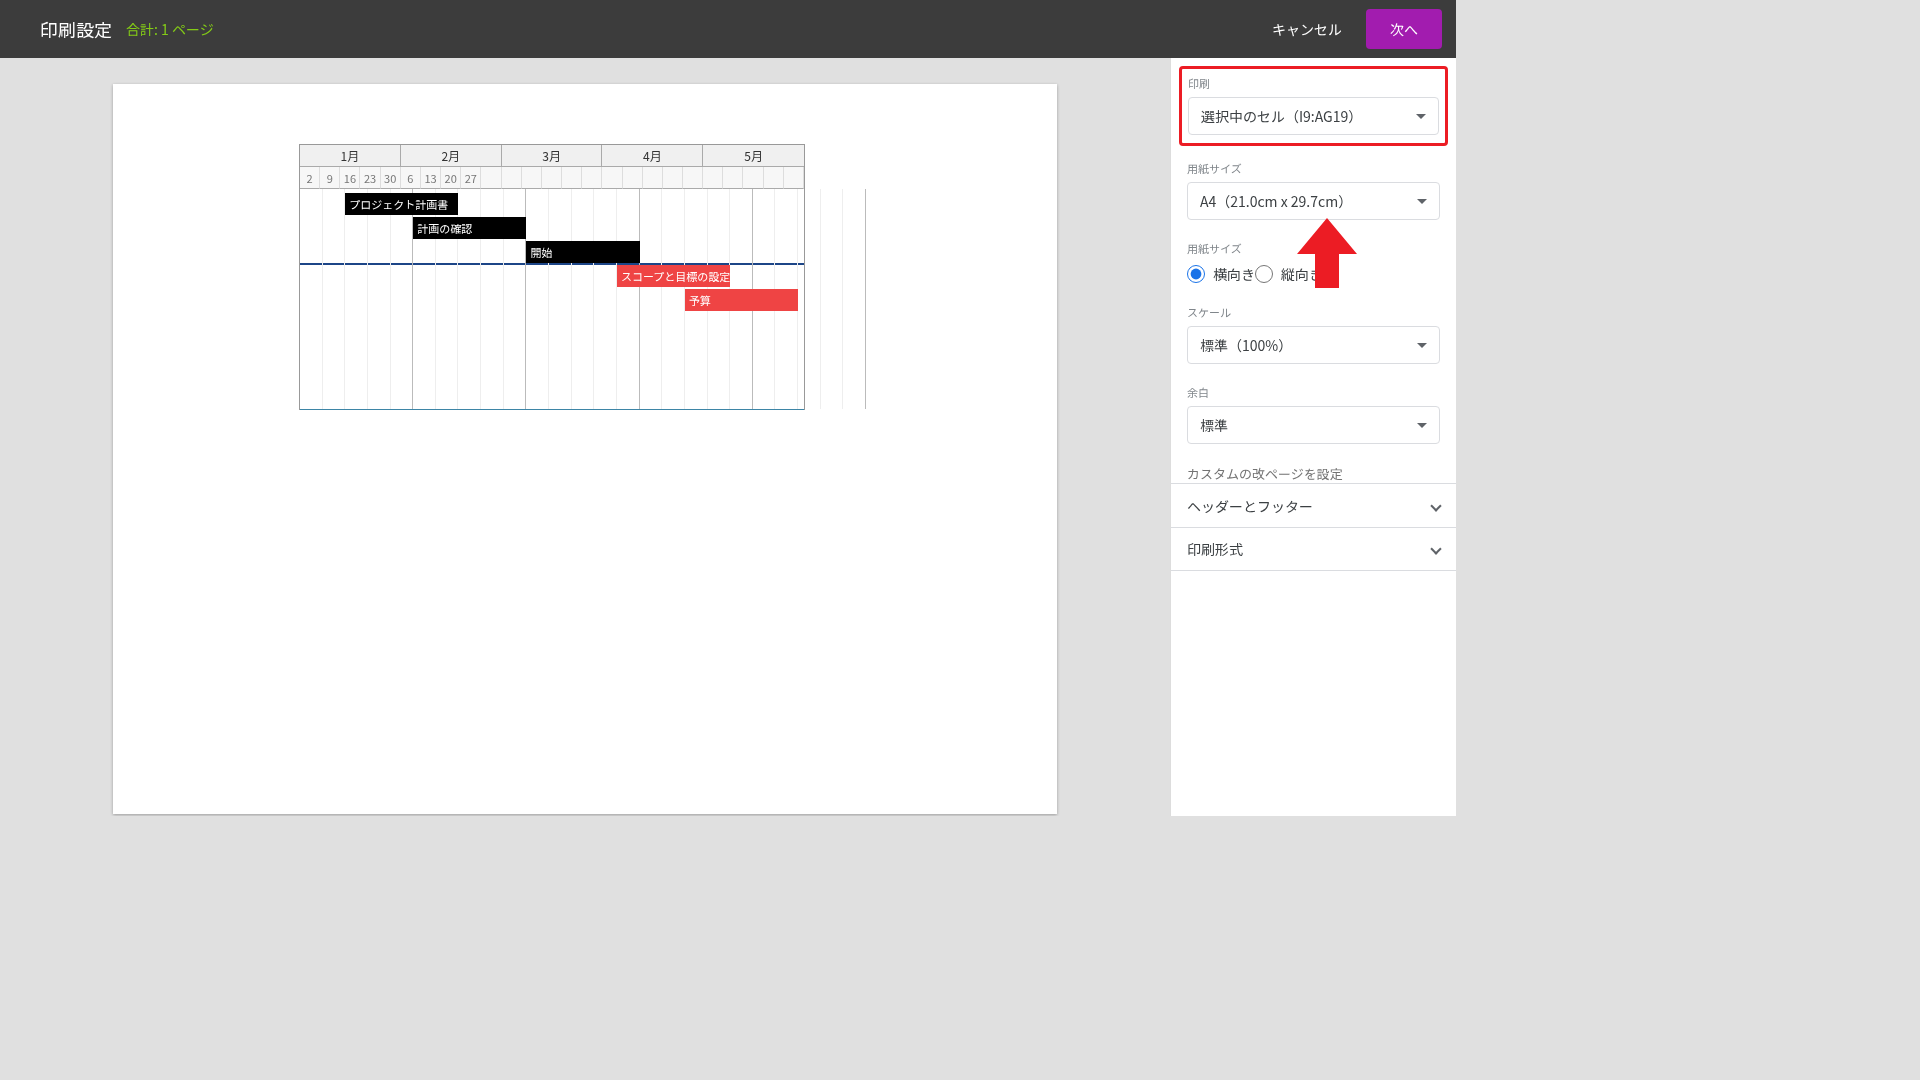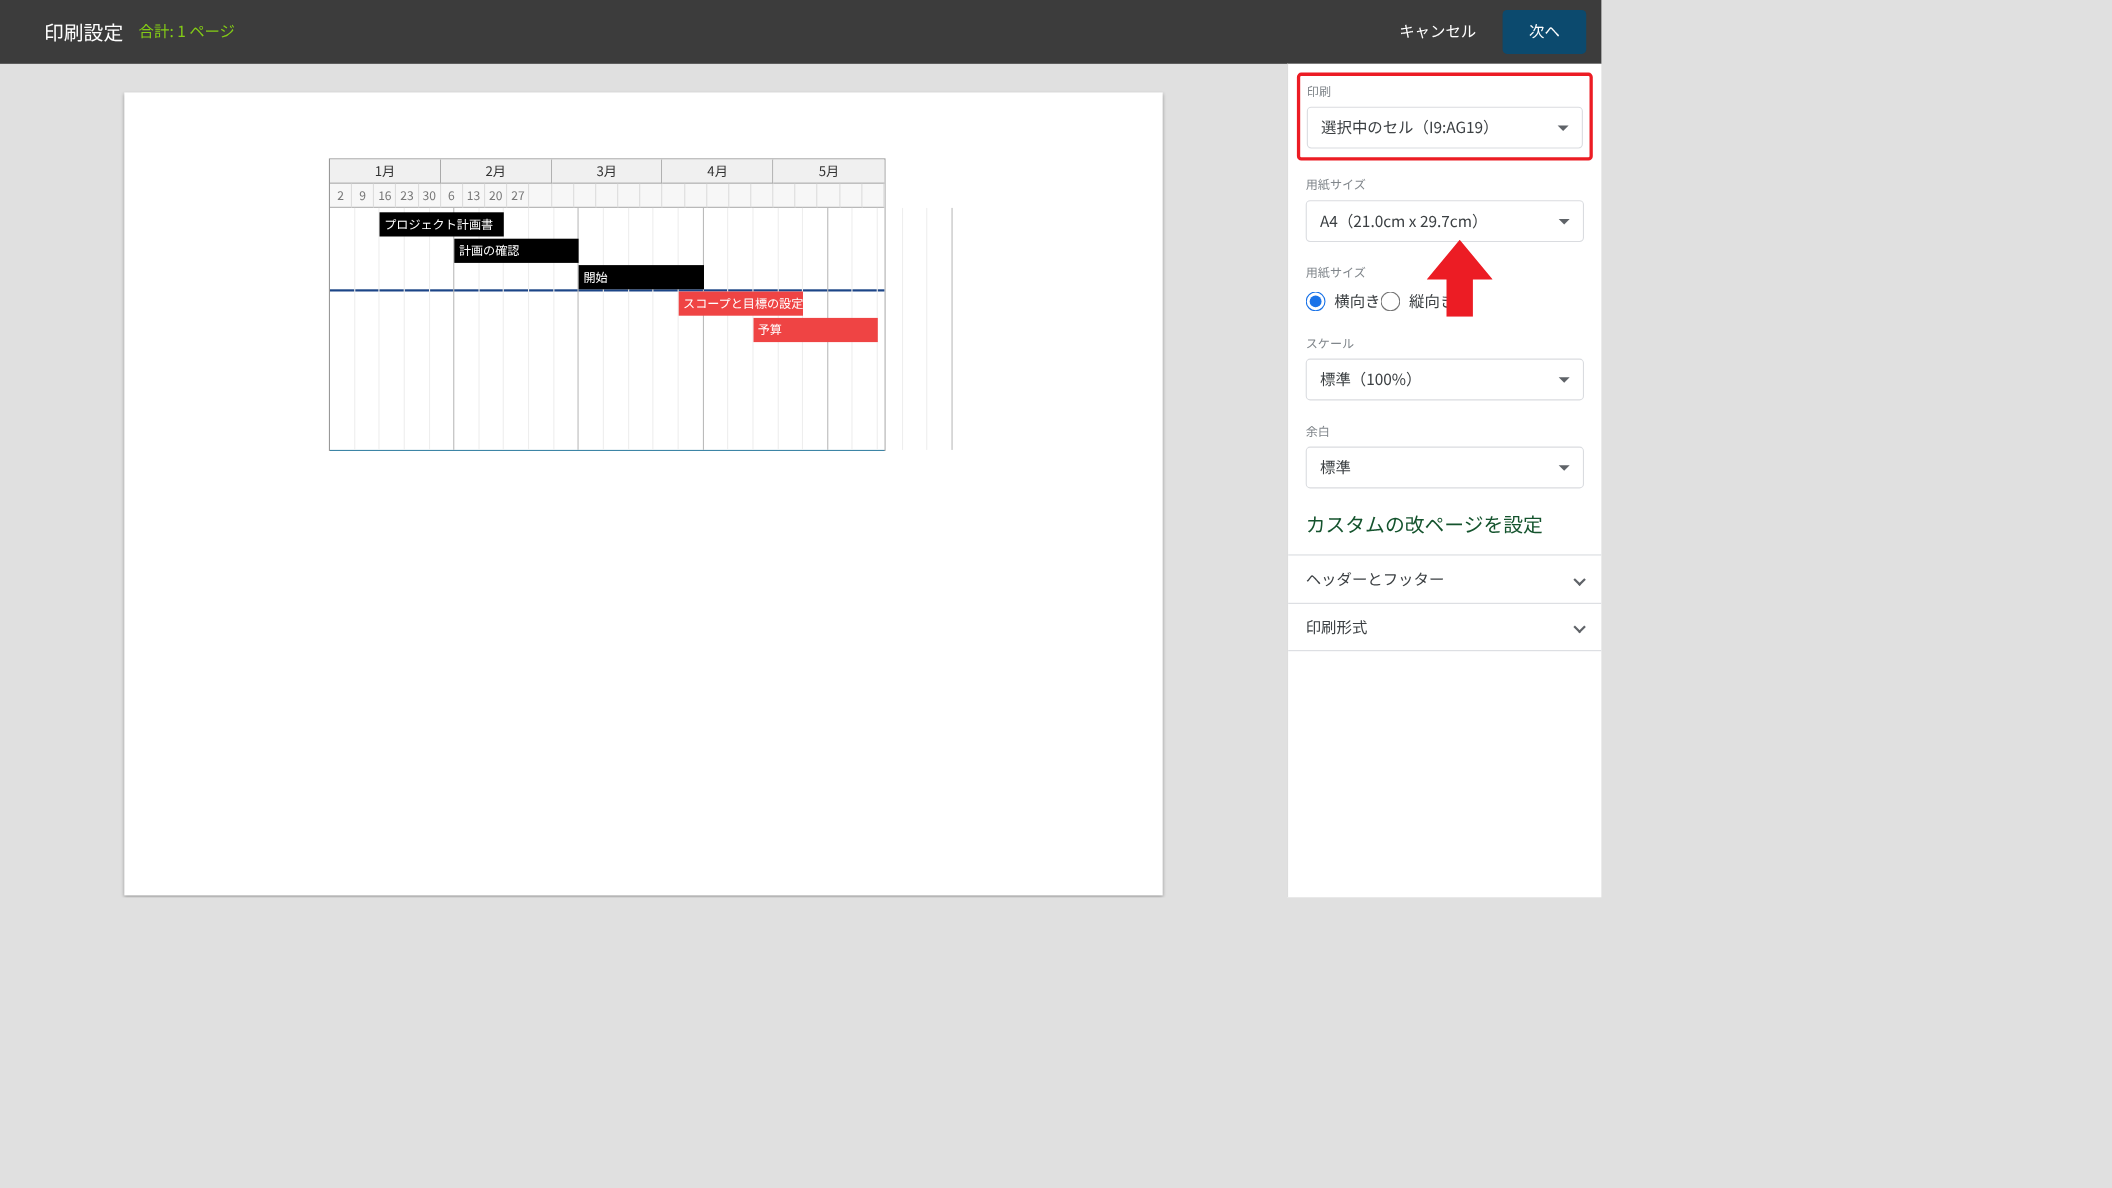--- a/index.html
+++ b/index.html
@@ -2,34 +2,34 @@
 <html><head>
 <meta charset="utf-8">
 <style>
 *{margin:0;padding:0;box-sizing:border-box;font-family:"Hiragino Sans","Noto Sans JP",Arial,sans-serif}
 body{width:1456px;height:816px;background:#e0e0e0;overflow:hidden}
 .header{height:58px;background:#3c3c3c;display:flex;align-items:center;padding:0 14px;color:#fff}
 .header-title{font-size:18px;font-weight:400;margin-left:26px}
 .header-sub{font-size:14px;color:#84cc16;margin-left:14px}
 .header-spacer{flex:1}
 .btn-cancel{background:transparent;border:none;color:#fff;font-size:14px;padding:10px 18px;cursor:pointer}
-.btn-next{background:#0c4a6e;border:none;color:#fff;font-size:14px;padding:10px 24px;border-radius:4px;cursor:pointer;margin-left:6px}
+.btn-next{background:#a21caf;border:none;color:#fff;font-size:14px;padding:10px 24px;border-radius:4px;cursor:pointer;margin-left:6px}
 .body{display:flex;height:758px}
 .canvas{flex:1;display:flex;justify-content:center;padding-top:26px}
 .page{width:944px;height:730px;background:#fff;box-shadow:0 1px 3px rgba(0,0,0,.3);padding-top:60px;padding-left:186px}
 .sidebar{width:286px;background:#fff;border-left:1px solid #ddd;padding:16px;font-size:13px;color:#3c4043;overflow:hidden;position:relative}
 .sec-label{font-size:11px;color:#80868b;margin-bottom:6px}
 .select{width:100%;height:38px;border:1px solid #dadce0;border-radius:4px;background:#fff;display:flex;align-items:center;padding:0 12px;font-size:14px;color:#3c4043;cursor:pointer;position:relative}
 .select:after{content:"";border-left:5px solid transparent;border-right:5px solid transparent;border-top:5px solid #5f6368;position:absolute;right:12px}
 .section{margin-bottom:20px}
 .highlight{border:3px solid #ec1c24;border-radius:4px;padding:6px 6px 8px;margin:-8px -8px 14px}
 .radios{display:flex;margin-top:8px}
 .radio{display:flex;align-items:center;gap:8px;cursor:pointer;font-size:14px}
 .radio input{width:18px;height:18px;accent-color:#1a73e8}
-.disabled-link{color:#14532d;font-size:18px;margin-top:2px;margin-bottom:14px}
+.disabled-link{color:#737373;font-size:13px;margin-top:2px;}
 .expander{height:44px;border-top:1px solid #dadce0;display:flex;align-items:center;justify-content:space-between;font-size:14px;cursor:pointer;margin:0 -16px;padding:0 16px}
 .expander:last-of-type{border-bottom:1px solid #dadce0}
 .chev{display:inline-block;transform:rotate(45deg);border:solid #5f6368;border-width:0 2px 2px 0;padding:3px}
 .red-arrow{position:absolute;top:160px;left:126px;pointer-events:none}
 
 .gantt{border:1px solid #999;width:506px;font-size:11px;color:#333}
 .months{display:flex;height:22px}
 .month{border-right:1px solid #aaa;border-bottom:1px solid #aaa;background:#f0f0f0;display:flex;align-items:center;justify-content:center;font-size:12px}
 .month:last-child{border-right:none}
 .days{display:flex;height:22px;background:#f7f7f7}

